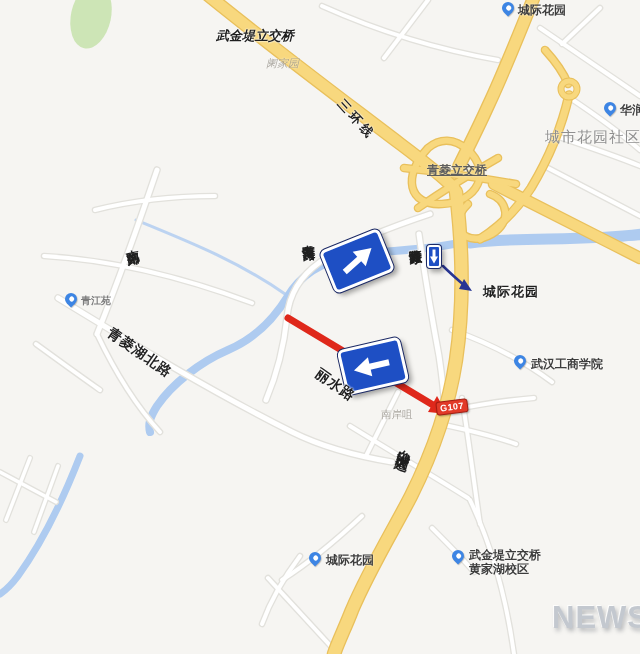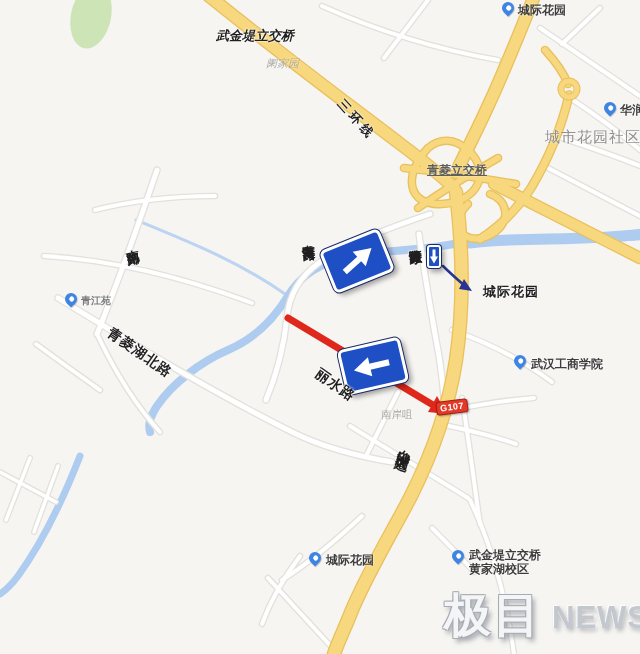--- a/index.html
+++ b/index.html
@@ -197,16 +197,15 @@
   <div class="lbl" style="left:427px;top:162px;font-size:12px;color:#5e5e5e;font-weight:bold;text-shadow:0 0 2px #f6e9c0;text-decoration:underline;">青菱立交桥</div>
   <div class="lbl road-lbl sm vert" style="left:297px;top:236px;transform:rotate(-7deg);letter-spacing:1px;">青菱河路</div>
   <div class="lbl road-lbl sm vert" style="left:404px;top:241px;transform:rotate(-7deg);letter-spacing:0;">青菱河东路</div>
   <div class="lbl road-lbl sm" style="left:483px;top:283px;">城际花园</div>
   <div class="lbl road-lbl sm vert" style="left:120px;top:242px;transform:rotate(-12deg);letter-spacing:1px;">南郊路</div>
   <div class="lbl road-lbl" style="left:114px;top:324px;transform:rotate(35deg);">青菱湖北路</div>
   <div class="lbl road-lbl" style="left:322px;top:365px;transform:rotate(35deg);">丽水路</div>
   <div class="lbl minor-lbl" style="left:381px;top:408px;font-size:10.5px;opacity:.85;text-align:center;">南岸咀</div>
   <div class="lbl road-lbl vert" style="left:401px;top:437px;transform:rotate(17deg);">白沙洲大道</div>
 
-  <div class="wm-cn" style="left:444px;top:584px;">极目</div>
   <div class="wm-en" style="left:552px;top:600px;">NEWS</div>
 
 </div>
 
 </body></html>

